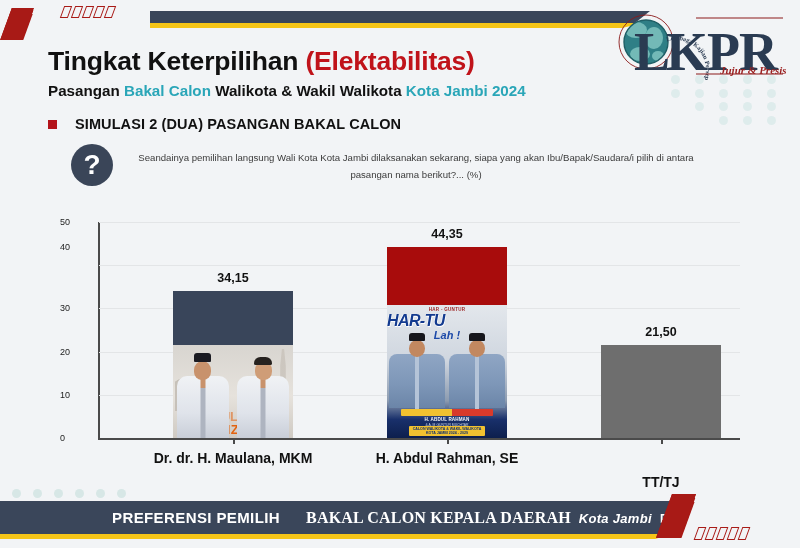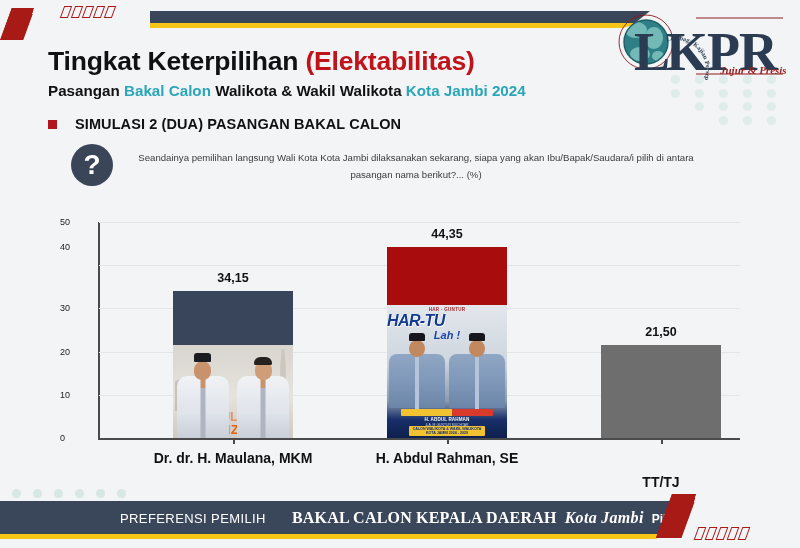--- a/index.html
+++ b/index.html
@@ -312,28 +312,28 @@
     width: 672px; height: 5px;
     background: #f5c518;
     clip-path: polygon(0 0, 100% 0, 97.5% 100%, 0 100%);
     z-index: 4;
   }
   .footer-text {
     margin-left: 112px;
     display: flex; align-items: baseline; gap: 8px;
     color: #fff; white-space: nowrap;
   }
-  .ft-a { font-size: 13px; font-weight: normal; letter-spacing: .4px; margin-left: 8px; }
+  .ft-a { font-size: 15px; font-weight: bold; letter-spacing: .4px; }
   .ft-b {
     font-family: "Liberation Serif", serif;
     font-size: 16px; font-weight: bold; letter-spacing: .2px; margin-left: 18px;
   }
   .ft-c {
-    font-family: Liberation Serif, serif;
-    font-size: 16px; font-style: italic; font-weight: bold;
+    font-family: Liberation Sans, sans-serif;
+    font-size: 13px; font-style: italic; font-weight: bold;
     letter-spacing: .3px;
   }
   .ft-d { font-size: 12px; font-weight: bold; }
   .footer-stripes {
     position: absolute; right: 4px; bottom: 10px;
     width: 132px; height: 44px;
     display: flex; gap: 5px; z-index: 6;
   }
   .footer-stripes .bar {
     width: 24px; height: 44px; background: #a81a16;

